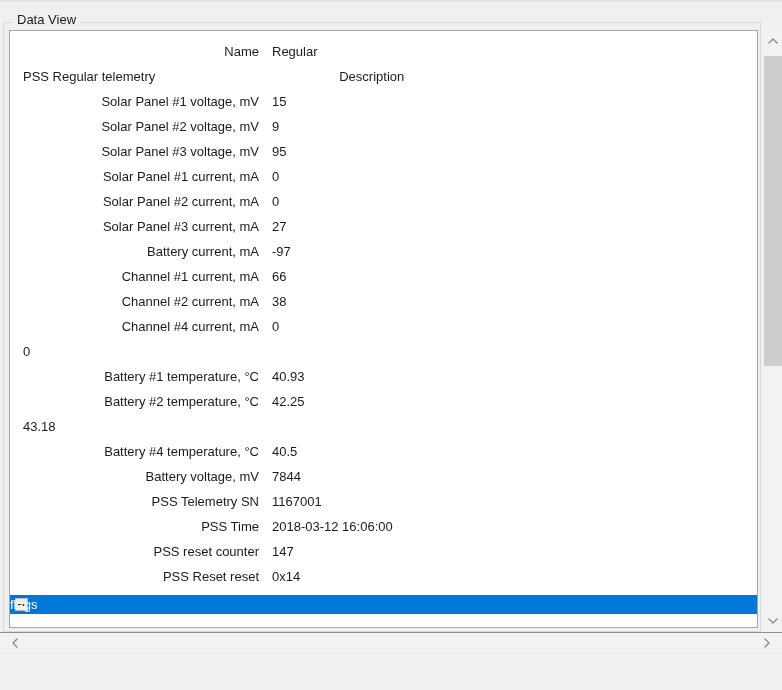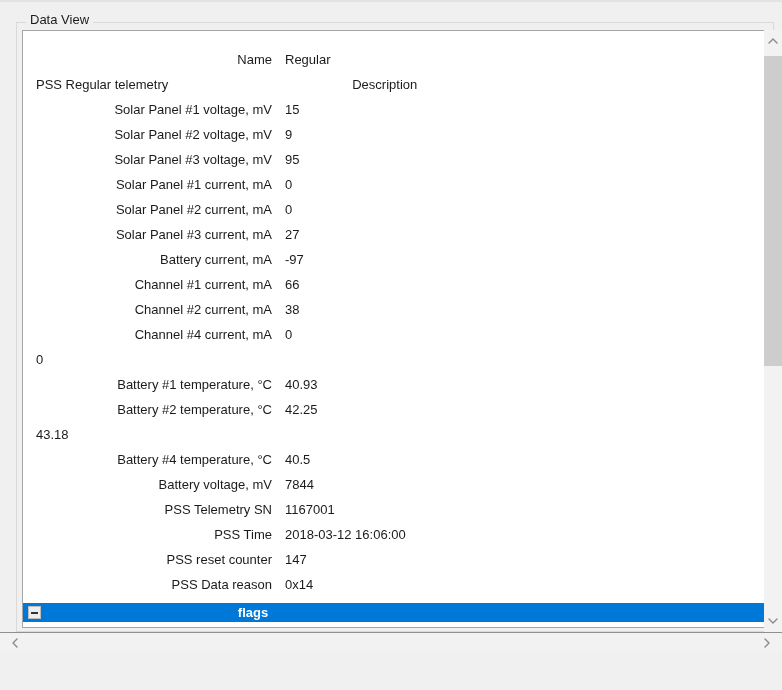--- a/index.html
+++ b/index.html
@@ -2,40 +2,40 @@
 <html><head>
 <meta charset="utf-8">
 <style>
   html,body{margin:0;padding:0;}
   body{width:782px;height:690px;font-family:"Liberation Sans",sans-serif;}
   .screen{position:relative;width:782px;height:690px;background:#f0f0f0;overflow:hidden;
           font-size:13px;color:#1b1b1b;}
   .top-edge{position:absolute;left:0;top:0;width:782px;height:2px;background:#e3e3e3;}
 
   
-  .groupbox{position:absolute;left:16px;top:22px;width:756px;height:608px;
+  .groupbox{position:absolute;left:3px;top:22px;width:756px;height:608px;
             border:1px solid #d9d9d9;box-sizing:content-box;}
   .gb-label{position:absolute;left:9px;top:-11px;background:#f0f0f0;padding:0 4px;
             white-space:nowrap;}
 
   
   .panel{position:absolute;left:5px;top:7px;width:747px;height:596px;background:#ffffff;
          border:1px solid #a5a5a5;overflow:hidden;}
-  .rows{padding-top:16px;}
+  .rows{padding-top:8px;}
   .row{height:25px;display:flex;align-items:center;white-space:nowrap;}
   .cell.label{width:249px;text-align:right;flex:0 0 249px;}
   .cell.value{padding-left:13px;}
 
   
   .flags-row{position:relative;margin-top:6px;height:19px;display:flex;align-items:center;}
   .expander{position:absolute;left:5px;top:3px;width:13px;height:13px;box-sizing:border-box;
             background:#ededed;border:1px solid #bdbdbd;display:flex;align-items:center;
             justify-content:center;cursor:pointer;}
   .minus{display:block;width:7px;height:2px;background:#333333;}
-  .flags-label{position:absolute;left:0;top:2px;width:460px;text-align:center;font-weight:bold;}
+  .flags-label{position:absolute;left:0;top:2px;width:460px;text-align:left;}
 
   
   .vsb{position:absolute;left:764px;top:30px;width:18px;height:602px;background:#f2f2f2;}
   .vsb-thumb{position:absolute;left:0;top:26px;width:18px;height:310px;background:#cdcdcd;}
   .sb-btn{position:absolute;left:0;width:18px;height:18px;display:flex;align-items:center;
           justify-content:center;}
   .sb-btn.up{top:2px;}
   .sb-btn.down{bottom:2px;}
   .hsb{position:absolute;left:0;top:632px;width:782px;height:20px;background:#f2f2f2;
        border-top:1px solid #8f8f8f;box-sizing:border-box;}
@@ -155,21 +155,21 @@
     <div class="cell label">PSS Time</div>
     <div class="cell value">2018-03-12 16:06:00</div>
   </div>
 
   <div class="row">
     <div class="cell label">PSS reset counter</div>
     <div class="cell value">147</div>
   </div>
 
   <div class="row">
-    <div class="cell label">PSS Data reason</div>
+    <div class="cell label">PSS Reset reset</div>
     <div class="cell value">0x14</div>
   </div>
 </div>
 
       <div class="flags-row" style="background: rgb(0, 120, 215); color: rgb(255, 255, 255);">
         <span class="expander">
           <span class="minus"></span>
         </span>
         <span class="flags-label">flags</span>
       </div>

